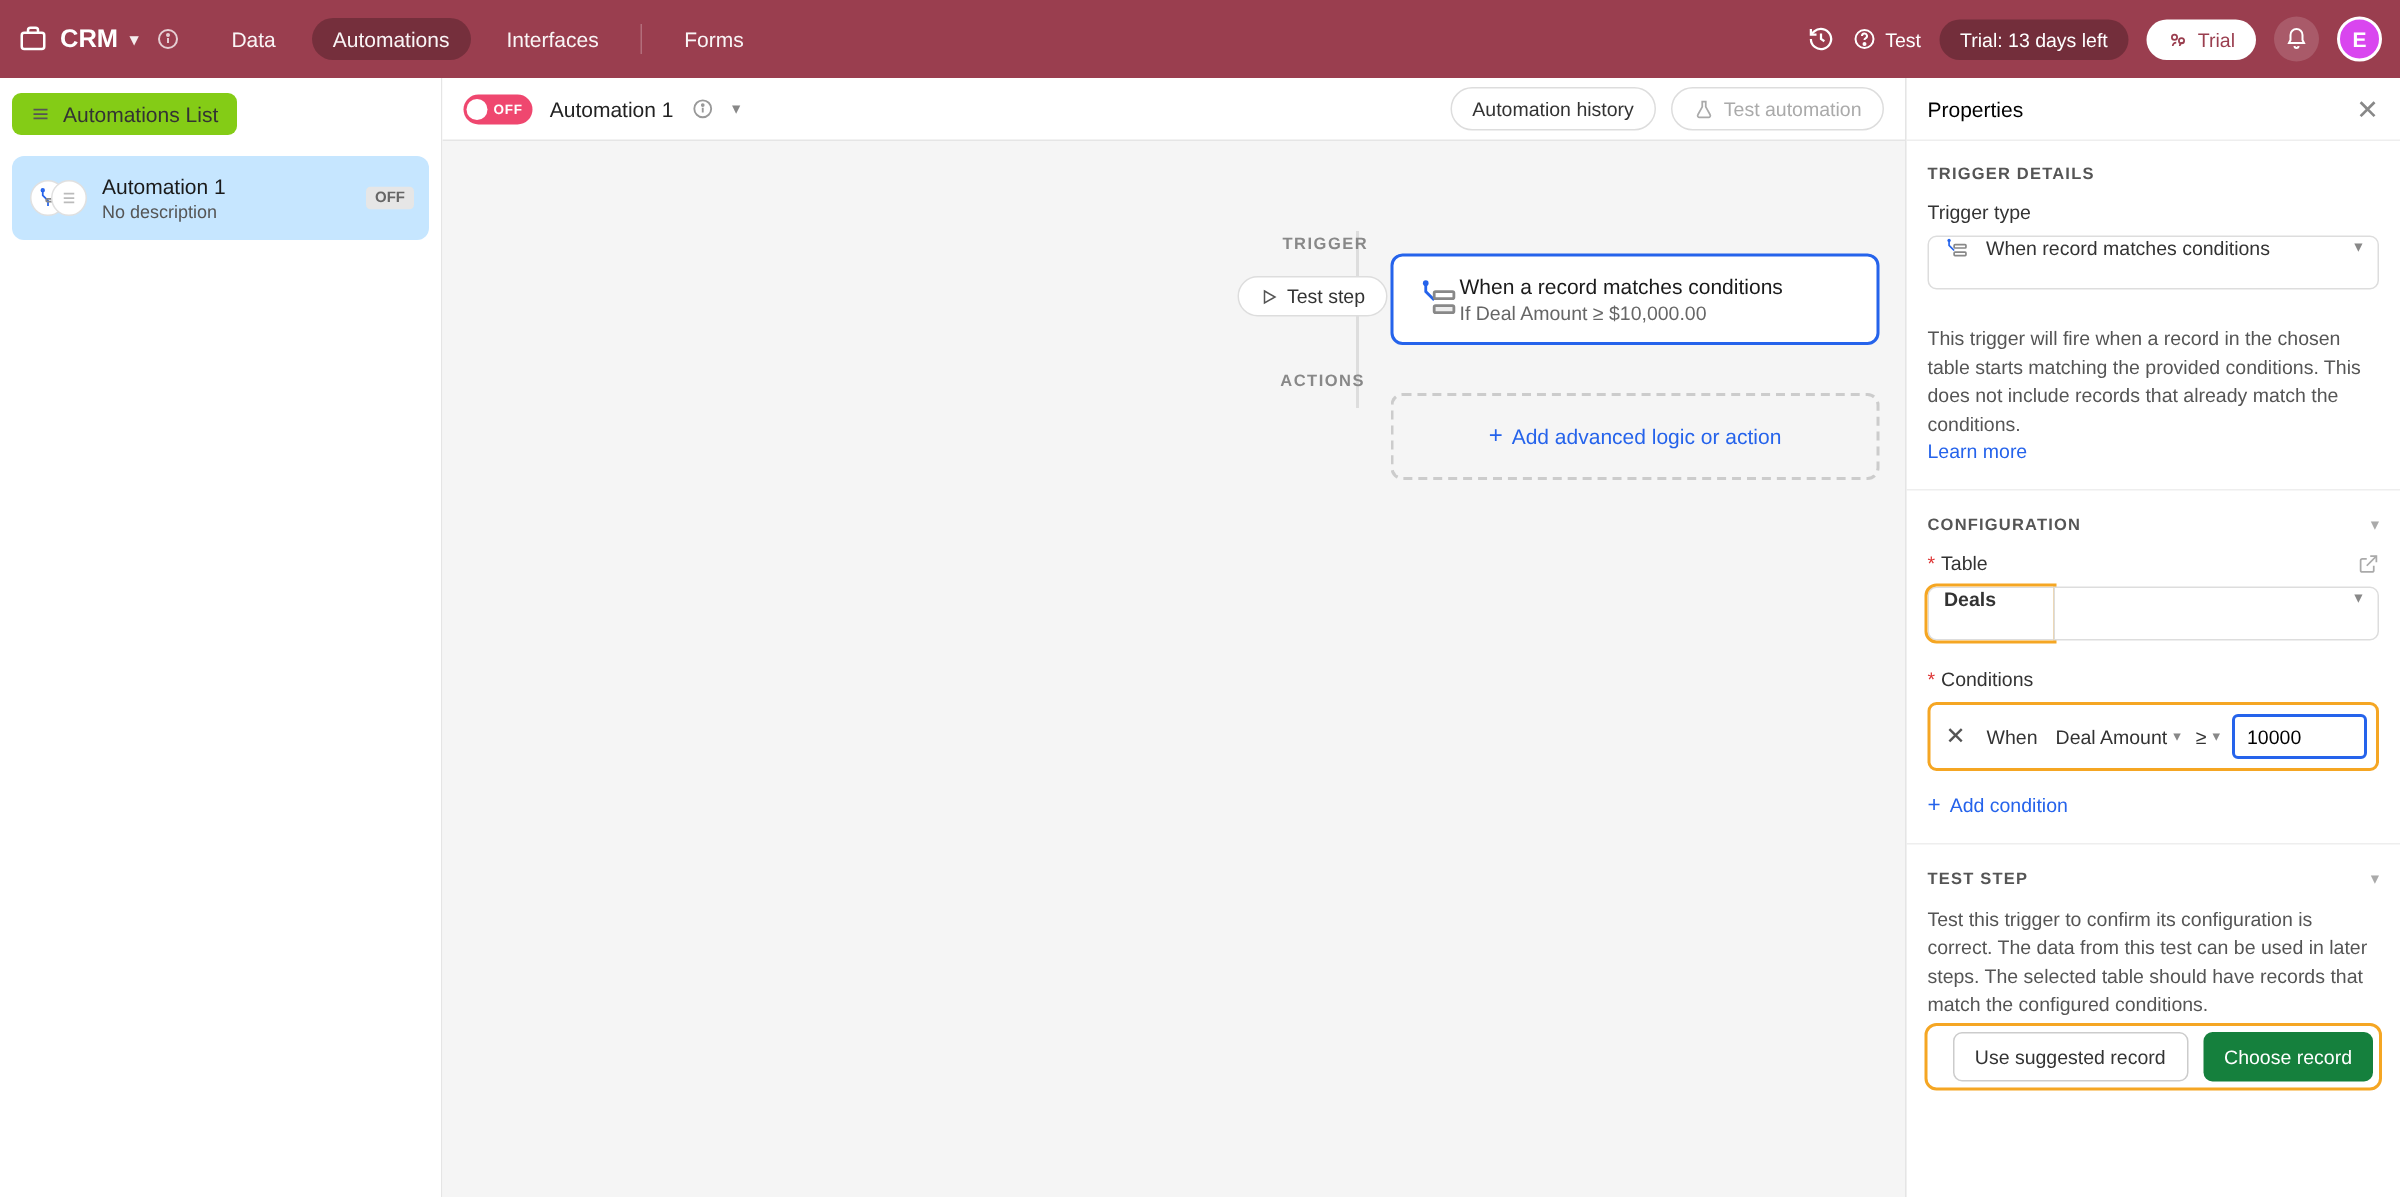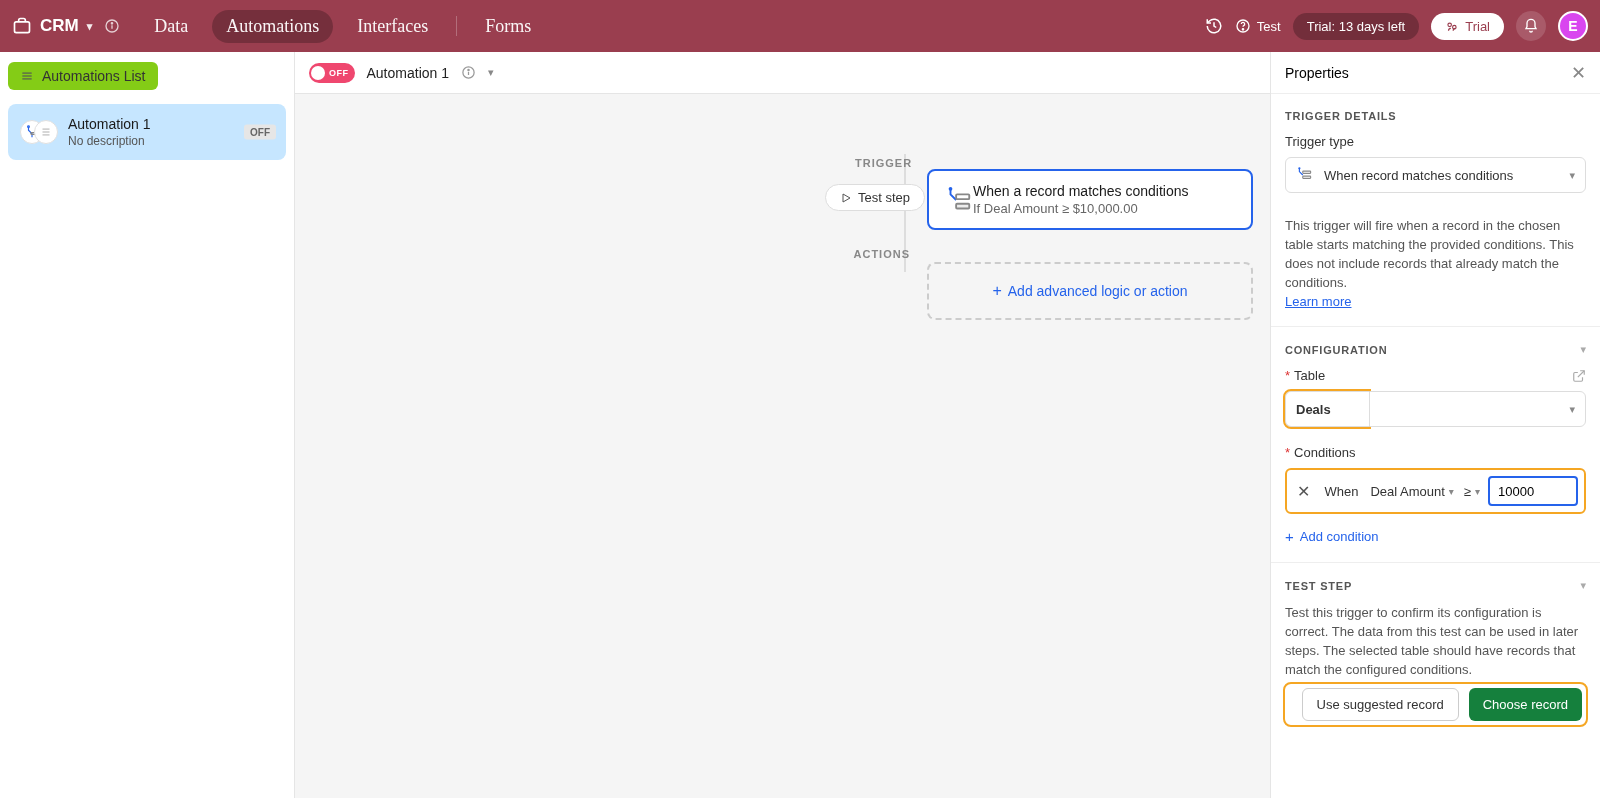--- a/index.html
+++ b/index.html
@@ -3,21 +3,21 @@
 <meta charset="utf-8">
 <style>
 * { box-sizing: border-box; margin: 0; padding: 0; font-family: -apple-system, BlinkMacSystemFont, "Segoe UI", Helvetica, Arial, sans-serif; }
 html, body { width: 1600px; height: 798px; overflow: hidden; background: #fff; }
 .topbar { height: 52px; background: #9a3e4f; display: flex; align-items: center; color: #fff; padding: 0 12px; }
 .topbar .brand { display: flex; align-items: center; gap: 8px; font-weight: 700; font-size: 17px; margin-right: 12px; }
 .topbar .brand .briefcase-icon { width: 20px; height: 20px; }
 .topbar .brand .chev { font-size: 11px; opacity: .9; }
 .topbar .info-icon { width: 16px; height: 16px; opacity: .75; margin-right: 12px; }
 .topbar .nav { display: flex; align-items: center; gap: 10px; margin-left: 8px; }
-.topbar .nav .nav-item { padding: 6px 14px; border-radius: 18px; font-size: 18px; cursor: pointer; opacity: .95; font-family: Liberation Serif, serif; }
+.topbar .nav .nav-item { padding: 6px 14px; border-radius: 18px; font-size: 14px; cursor: pointer; opacity: .95; }
 .topbar .nav .nav-item.active { background: rgba(0,0,0,.25); }
 .topbar .nav .divider { width: 1px; height: 20px; background: rgba(255,255,255,.25); margin: 0 4px; }
 .topbar .right { margin-left: auto; display: flex; align-items: center; gap: 12px; }
 .topbar .pill { background: rgba(0,0,0,.25); color: #fff; padding: 6px 14px; border-radius: 18px; font-size: 13px; }
 .topbar .share-btn { background: #fff; color: #9a3e4f; padding: 6px 14px; border-radius: 18px; font-size: 13px; display: flex; align-items: center; gap: 6px; font-weight: 500; }
 .topbar .icon-btn { width: 30px; height: 30px; border-radius: 50%; background: rgba(255,255,255,.15); display: flex; align-items: center; justify-content: center; }
 .topbar .avatar { width: 30px; height: 30px; border-radius: 50%; background: #d946ef; color: #fff; display: flex; align-items: center; justify-content: center; font-size: 14px; font-weight: 600; border: 2px solid #fff; }
 .topbar .help { display: flex; align-items: center; gap: 6px; font-size: 13px; }
 
 .body-row { display: flex; height: calc(798px - 52px); }
@@ -56,25 +56,25 @@
 
 .right-col { width: 329px; background: #fff; display: flex; flex-direction: column; }
 .right-col .panel-header { height: 42px; border-bottom: 1px solid #eee; display: flex; align-items: center; padding: 0 14px; font-size: 14px; font-weight: 500; }
 .right-col .panel-header .close { margin-left: auto; color: #888; cursor: pointer; font-size: 18px; line-height: 1; }
 .right-col .section { padding: 16px 14px; border-bottom: 1px solid #eee; }
 .right-col .section h4 { font-size: 11px; letter-spacing: .8px; color: #555; font-weight: 700; margin-bottom: 12px; }
 .right-col .section .row-head { display:flex; align-items:center; justify-content:space-between; margin-bottom:12px;}
 .field-label { font-size: 13px; color: #333; margin-bottom: 8px; display:flex; align-items:center; gap:4px; }
 .field-label .req { color:#d33; }
 .right-col .field-label-row { display:flex; justify-content:space-between; align-items:center; margin-bottom:8px;}
-.select-box { width: 100%; border: 1px solid #ddd; border-radius: 6px; height: 36px; display: flex; align-items: center; padding: 0 10px; font-size: 13px; color: #333; justify-content: space-between; background:#fff; }
+.select-box { width: 100%; border: 1px solid #ddd; border-radius: 6px; height: 36px; display: flex; padding: 0 10px; font-size: 13px; color: #333; justify-content: space-between; background:#fff; }
 .select-box.mini-icon-left { gap:10px; justify-content:flex-start; }
 .select-box .chev-d { margin-left:auto; color:#888; font-size:11px;}
 .desc-text { font-size: 13px; color: #555; line-height: 1.45; }
-.link { color: #2563eb; cursor: pointer; text-decoration: underline; }
+.link { color: #2563eb; cursor: pointer; }
 .highlight-orange { outline: 2px solid #f5a623; outline-offset: 0; border-radius: 6px; font-weight: bold; }
 .cond-row-wrap { border: 2px solid #f5a623; border-radius: 6px; padding: 6px 6px; display:flex; align-items:center; gap:6px; }
 .cond-row-wrap .x { color:#555; font-size:16px; padding:0 4px; cursor:pointer;}
 .cond-row-wrap .when { font-size:13px; color:#333; padding:0 4px;}
 .cond-row-wrap .field-select { font-size:13px; color:#333; display:flex; align-items:center; gap:4px; padding: 2px 2px;}
 .cond-row-wrap .op-select { font-size:13px; color:#333; display:flex; align-items:center; gap:4px; padding: 2px 2px;}
 .cond-row-wrap input { flex:1; min-width:40px; border: 2px solid #2563eb; border-radius: 4px; height: 30px; padding: 0 8px; font-size: 13px; outline:none; }
 .add-cond { display:inline-flex; align-items:center; gap:6px; color:#2563eb; font-size:13px; margin-top:14px; cursor:pointer;}
 .btn-outline { border:1px solid #ccc; background:#fff; border-radius:6px; padding:8px 14px; font-size:13px; color:#333; cursor:pointer;}
 .btn-primary { border:none; background:#15803d; color:#fff; border-radius:6px; padding:8px 14px; font-size:13px; font-weight:500; cursor:pointer;}
@@ -182,20 +182,31 @@
       </div>
       <span class="automation-name">Automation 1</span>
       <span class="mini-icon">
           <svg width="15" height="15" viewBox="0 0 24 24" fill="none" stroke="#999" stroke-width="2">
             <circle cx="12" cy="12" r="9"></circle>
             <line x1="12" y1="11" x2="12" y2="16"></line>
             <circle cx="12" cy="8" r="1" fill="#999"></circle>
           </svg>
         </span>
       <span class="mini-icon" style="font-size:11px;color:#888;">▾</span>
+      <div class="right-btns">
+        <div class="outline-btn">
+            <span>Automation history</span>
+          </div>
+        <div class="outline-btn disabled">
+          <svg width="14" height="14" viewBox="0 0 24 24" fill="none" stroke="#aaa" stroke-width="2">
+              <path d="M9 3h6M10 3v6l-5 9a2 2 0 0 0 2 3h10a2 2 0 0 0 2-3l-5-9V3"></path>
+            </svg>
+          <span>Test automation</span>
+        </div>
+      </div>
     </div>
     <div class="canvas">
       <div class="vline"></div>
       <div class="label-trigger">TRIGGER</div>
       <div class="test-step-btn">
         <svg width="12" height="12" viewBox="0 0 24 24" fill="none" stroke="#555" stroke-width="2">
             <polygon points="6 4 20 12 6 20 6 4"></polygon>
           </svg>
         <span>Test step</span>
       </div>

